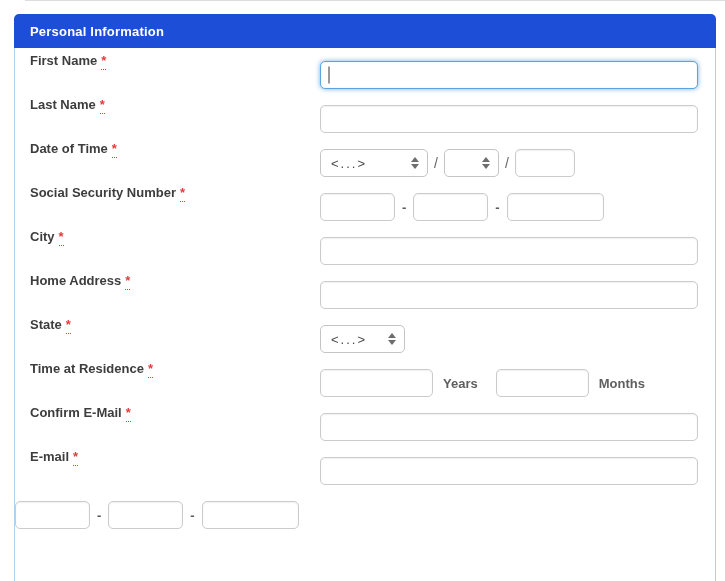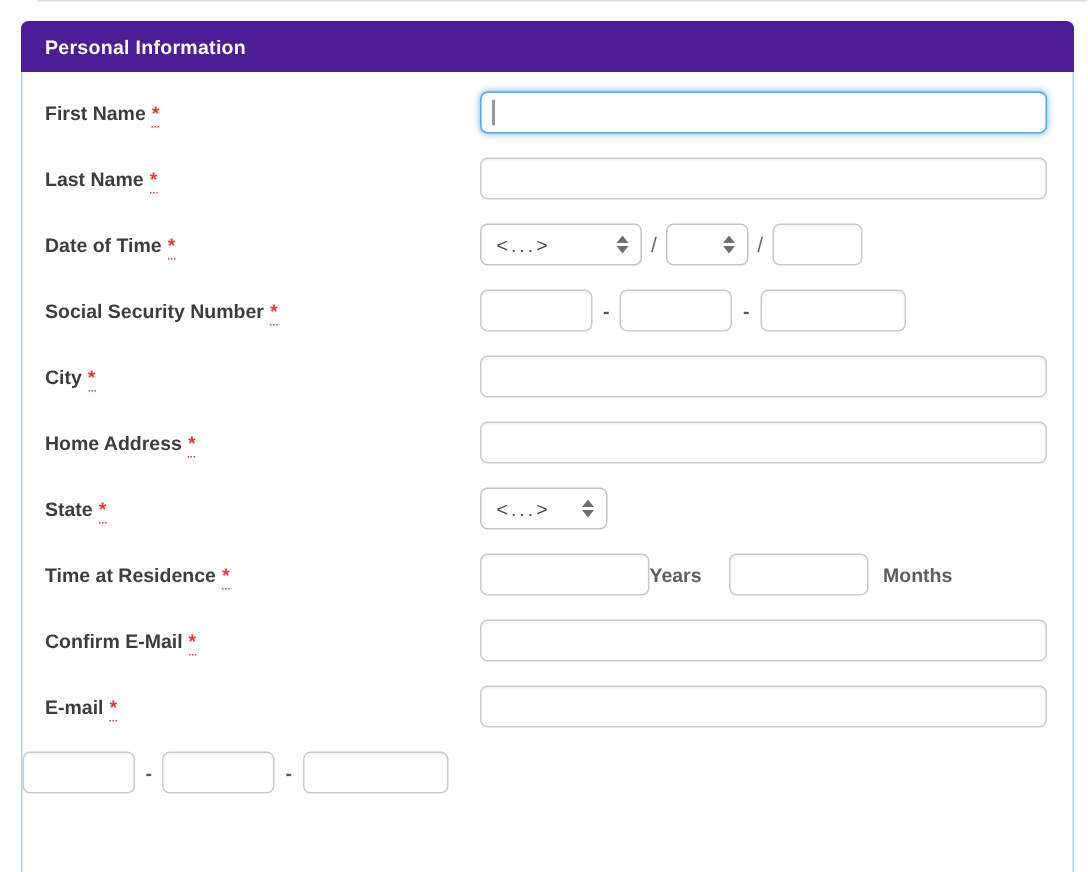--- a/index.html
+++ b/index.html
@@ -22,21 +22,21 @@
   .panel {
     position: absolute;
     left: 14px;
     top: 14px;
     width: 702px;
     height: 600px;
     box-sizing: border-box;
   }
   .panel-header {
     height: 34px;
-    background: #4c1d95;
+    background: #1d4ed8;
     border-radius: 5px 5px 0 0;
     display: flex;
     align-items: center;
     padding-left: 16px;
     box-sizing: border-box;
   }
   .panel-title {
     color: #ffffff;
     font-size: 13px;
     font-weight: bold;
@@ -46,21 +46,20 @@
     background: #ffffff;
     border-left: 1px solid #aed2ec;
     border-right: 1px solid #aed2ec;
     border-bottom: 1px solid #aed2ec;
     height: 566px;
     box-sizing: border-box;
     padding-top: 5px;
   }
   .row {
     display: flex;
-    align-items: center;
     height: 44px;
   }
   .row-label {
     flex: 0 0 305px;
     box-sizing: border-box;
     padding-left: 15px;
     font-size: 13px;
     font-weight: bold;
     color: #3d3d3d;
     white-space: nowrap;
@@ -160,21 +159,21 @@
   .sep-slash {
     color: #666666;
     font-size: 14px;
     font-weight: normal;
     margin: 0 6px;
   }
   .unit-label {
     font-size: 13px;
     font-weight: bold;
     color: #5f5f5f;
-    margin-left: 0;
+    margin-left: 10px;
   }
   .unit-label.months { margin-left: 10px; }
   .gap-months { margin-left: 18px; }
 </style>
 </head>
 <body>
 
 <div class="top-hairline"></div>
 
 <div class="panel">

